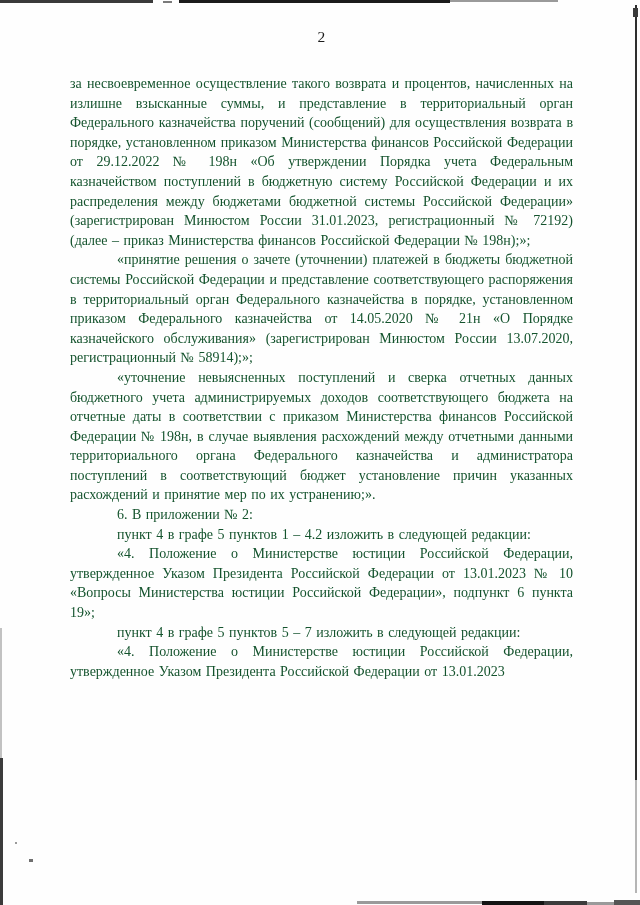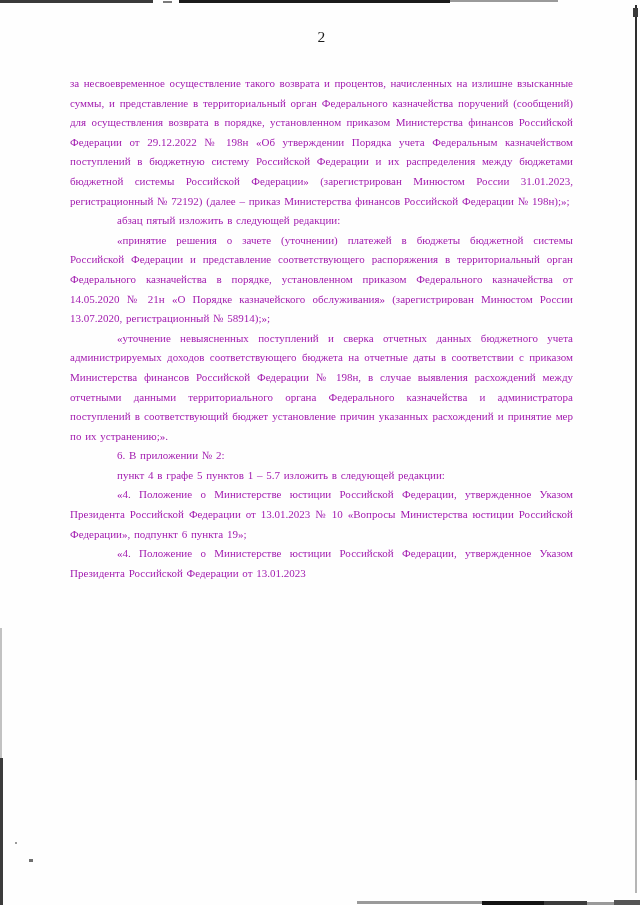--- a/index.html
+++ b/index.html
@@ -26,23 +26,23 @@
     width: 503px;
     text-align: center;
     font-size: 15.5px;
     color: #1d1d1d;
     letter-spacing: 0.5px;
   }
   .textblock {
     position: absolute;
     left: 70px; top: 74px;
     width: 503px;
-    font-size: 11px;
+    font-size: 14px;
     line-height: 19.6px;
-    color: #a21caf;
+    color: #14532d;
     text-align: justify;
     word-spacing: 1px;
   }
   .textblock p {
     margin: 0;
     padding: 0;
   }
   .textblock p.indent {
     text-indent: 47px;
   }
@@ -84,22 +84,22 @@
   <div class="artifact e-bot-c"></div>
   <div class="artifact e-bot-d"></div>
   <div class="artifact e-bot-e"></div>
   <div class="artifact speck-1"></div>
   <div class="artifact speck-2"></div>
 
   <div class="pagenum">2</div>
 
   <div class="textblock">
       <p>за несвоевременное осуществление такого возврата и процентов, начисленных на излишне взысканные суммы, и представление в территориальный орган Федерального казначейства поручений (сообщений) для осуществления возврата в порядке, установленном приказом Министерства финансов Российской Федерации от 29.12.2022 № 198н «Об утверждении Порядка учета Федеральным казначейством поступлений в бюджетную систему Российской Федерации и их распределения между бюджетами бюджетной системы Российской Федерации» (зарегистрирован Минюстом России 31.01.2023, регистрационный № 72192) (далее – приказ Министерства финансов Российской Федерации № 198н);»;</p>
-      <p class="indent">абзац пятый изложить в следующей редакции:</p>
       <p class="indent">«принятие решения о зачете (уточнении) платежей в бюджеты бюджетной системы Российской Федерации и представление соответствующего распоряжения в территориальный орган Федерального казначейства в порядке, установленном приказом Федерального казначейства от 14.05.2020 № 21н «О Порядке казначейского обслуживания» (зарегистрирован Минюстом России 13.07.2020, регистрационный № 58914);»;</p>
       <p class="indent">«уточнение невыясненных поступлений и сверка отчетных данных бюджетного учета администрируемых доходов соответствующего бюджета на отчетные даты в соответствии с приказом Министерства финансов Российской Федерации № 198н, в случае выявления расхождений между отчетными данными территориального органа Федерального казначейства и администратора поступлений в соответствующий бюджет установление причин указанных расхождений и принятие мер по их устранению;».</p>
       <p class="indent">6. В приложении № 2:</p>
-      <p class="indent">пункт 4 в графе 5 пунктов 1 – 5.7 изложить в следующей редакции:</p>
+      <p class="indent">пункт 4 в графе 5 пунктов 1 – 4.2 изложить в следующей редакции:</p>
       <p class="indent">«4. Положение о Министерстве юстиции Российской Федерации, утвержденное Указом Президента Российской Федерации от 13.01.2023 № 10 «Вопросы Министерства юстиции Российской Федерации», подпункт 6 пункта 19»;</p>
+      <p class="indent">пункт 4 в графе 5 пунктов 5 – 7 изложить в следующей редакции:</p>
       <p class="indent">«4. Положение о Министерстве юстиции Российской Федерации, утвержденное Указом Президента Российской Федерации от 13.01.2023</p>
     </div>
 
 </div>
 
 </body></html>

